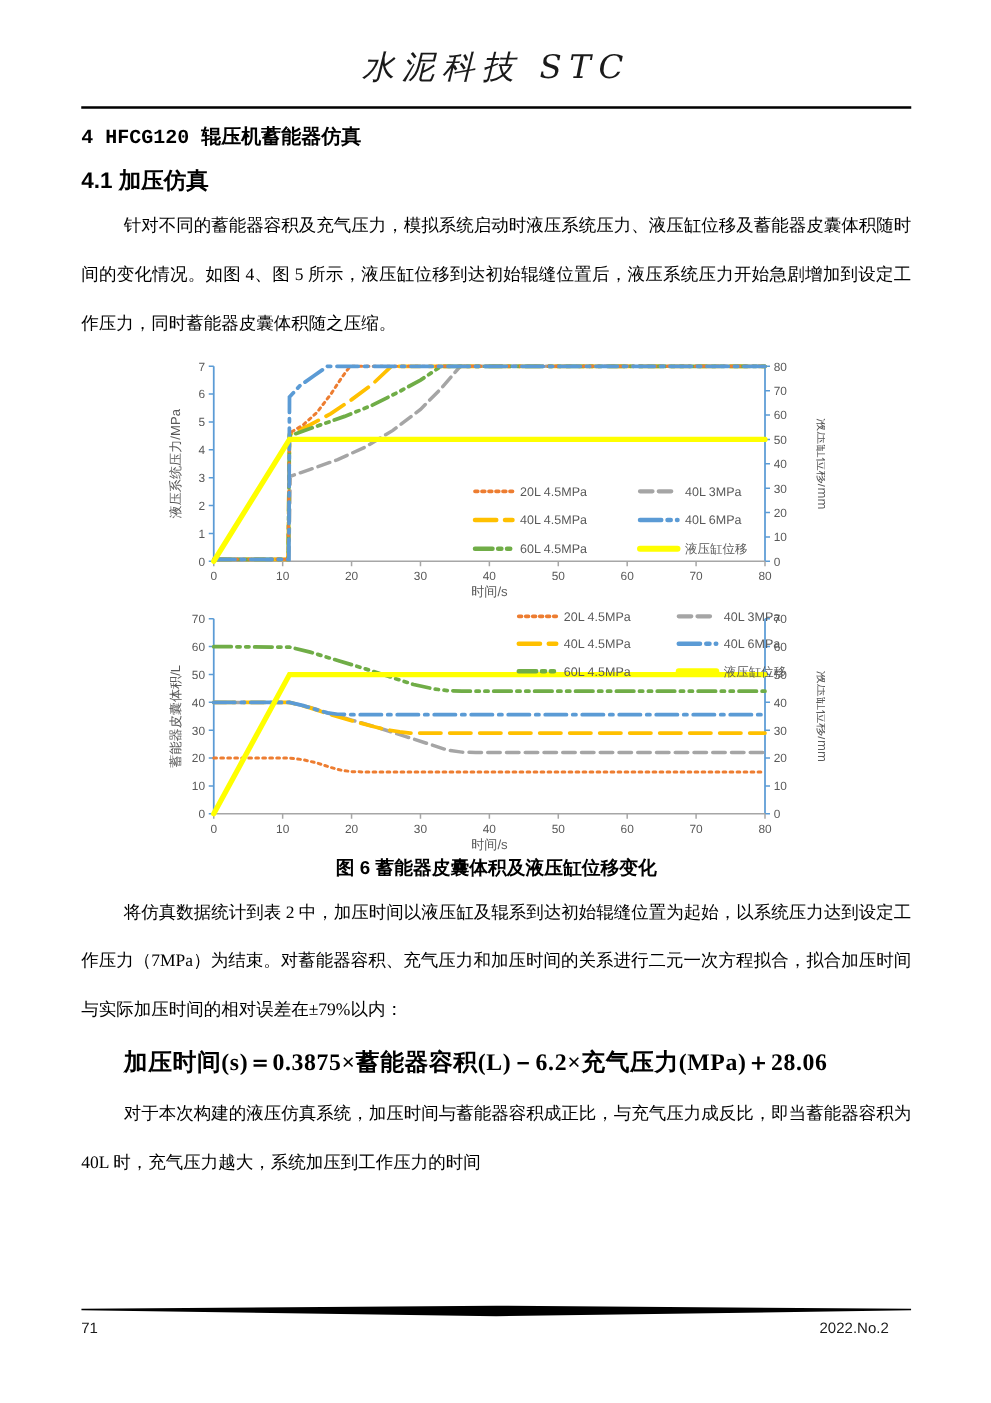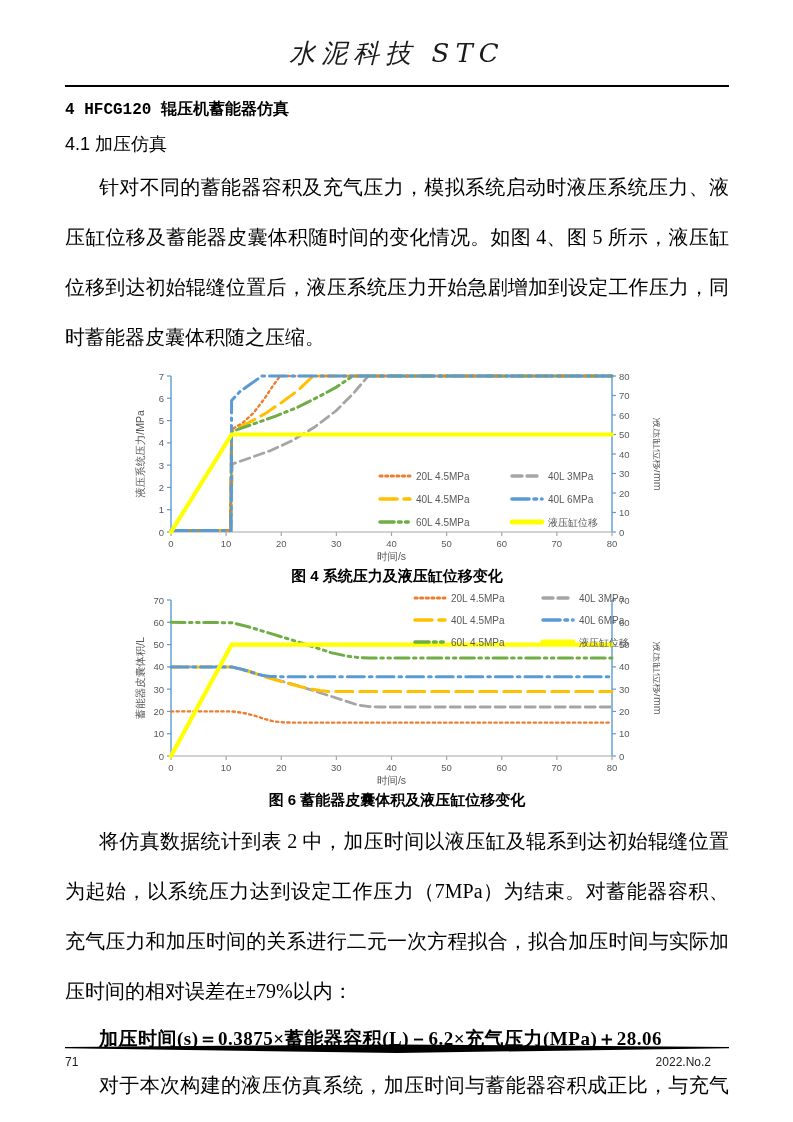--- a/index.html
+++ b/index.html
@@ -23,25 +23,25 @@
   }
   .header-rule{margin-top:14px;height:2px;background:#000;}
   .sec-heading{
     margin:12px 0 0 0;
     font-family:Liberation Mono, monospace;
     font-weight:bold;font-size:16px;color:#000;
   }
   .subsec-heading{
     margin:12px 0 0 0;
     font-family:"Liberation Sans",sans-serif;
-    font-weight:normal;font-size:18px;color:#000;
+    font-weight:bold;font-size:18px;color:#000;
   }
   p.body-par{
     margin:6px 0 0 0;
-    font-size:20px;line-height:50px;
+    font-size:14px;line-height:39px;
     text-align:justify;text-indent:34px;
   }
   .figure{width:525px;margin:2px auto 0 auto;text-align:center;}
   .figure svg{display:block;font-family:"Liberation Sans",sans-serif;}
   .fig-caption{
     margin-top:2px;
     font-family:"Liberation Sans",sans-serif;
     font-weight:bold;font-size:15px;line-height:20px;
     text-align:center;
   }
@@ -145,21 +145,20 @@
           <text x="413" y="115.5" text-anchor="start" font-size="10" fill="#595959">40L 3MPa</text>
           <line x1="245" y1="135" x2="275" y2="135" stroke="#FFC000" stroke-width="3.6" stroke-linecap="round" stroke-dasharray="17 7"></line>
           <text x="281" y="138.5" text-anchor="start" font-size="10" fill="#595959">40L 4.5MPa</text>
           <line x1="377" y1="135" x2="407" y2="135" stroke="#5B9BD5" stroke-width="3.6" stroke-linecap="round" stroke-dasharray="17 5 2.6 5"></line>
           <text x="413" y="138.5" text-anchor="start" font-size="10" fill="#595959">40L 6MPa</text>
           <line x1="245" y1="158" x2="275" y2="158" stroke="#70AD47" stroke-width="3.6" stroke-linecap="round" stroke-dasharray="14 4.5 2.6 4.5 2.6 4.5"></line>
           <text x="281" y="161.5" text-anchor="start" font-size="10" fill="#595959">60L 4.5MPa</text>
           <line x1="377" y1="158" x2="407" y2="158" stroke="#FFFF00" stroke-width="4.8" stroke-linecap="round"></line>
           <text x="413" y="161.5" text-anchor="start" font-size="10" fill="#595959">液压缸位移</text>
         </svg>
-      <div class="fig-caption">图 4 系统压力及液压缸位移变化</div>
     </div>
 
     <div class="figure">
       <svg width="525" height="200">
           <line x1="36" y1="12" x2="36" y2="168" stroke="#5B9BD5" stroke-width="1.4"></line>
           <line x1="477" y1="12" x2="477" y2="168" stroke="#5B9BD5" stroke-width="1.4"></line>
           <line x1="36" y1="168" x2="477" y2="168" stroke="#A6A6A6" stroke-width="1.2"></line>
           <line x1="32" y1="168" x2="36" y2="168" stroke="#5B9BD5" stroke-width="1.2"></line>
           <text x="29" y="171.5" text-anchor="end" font-size="9.5" fill="#595959">0</text>
           <line x1="32" y1="145.71428571428572" x2="36" y2="145.71428571428572" stroke="#5B9BD5" stroke-width="1.2"></line>

